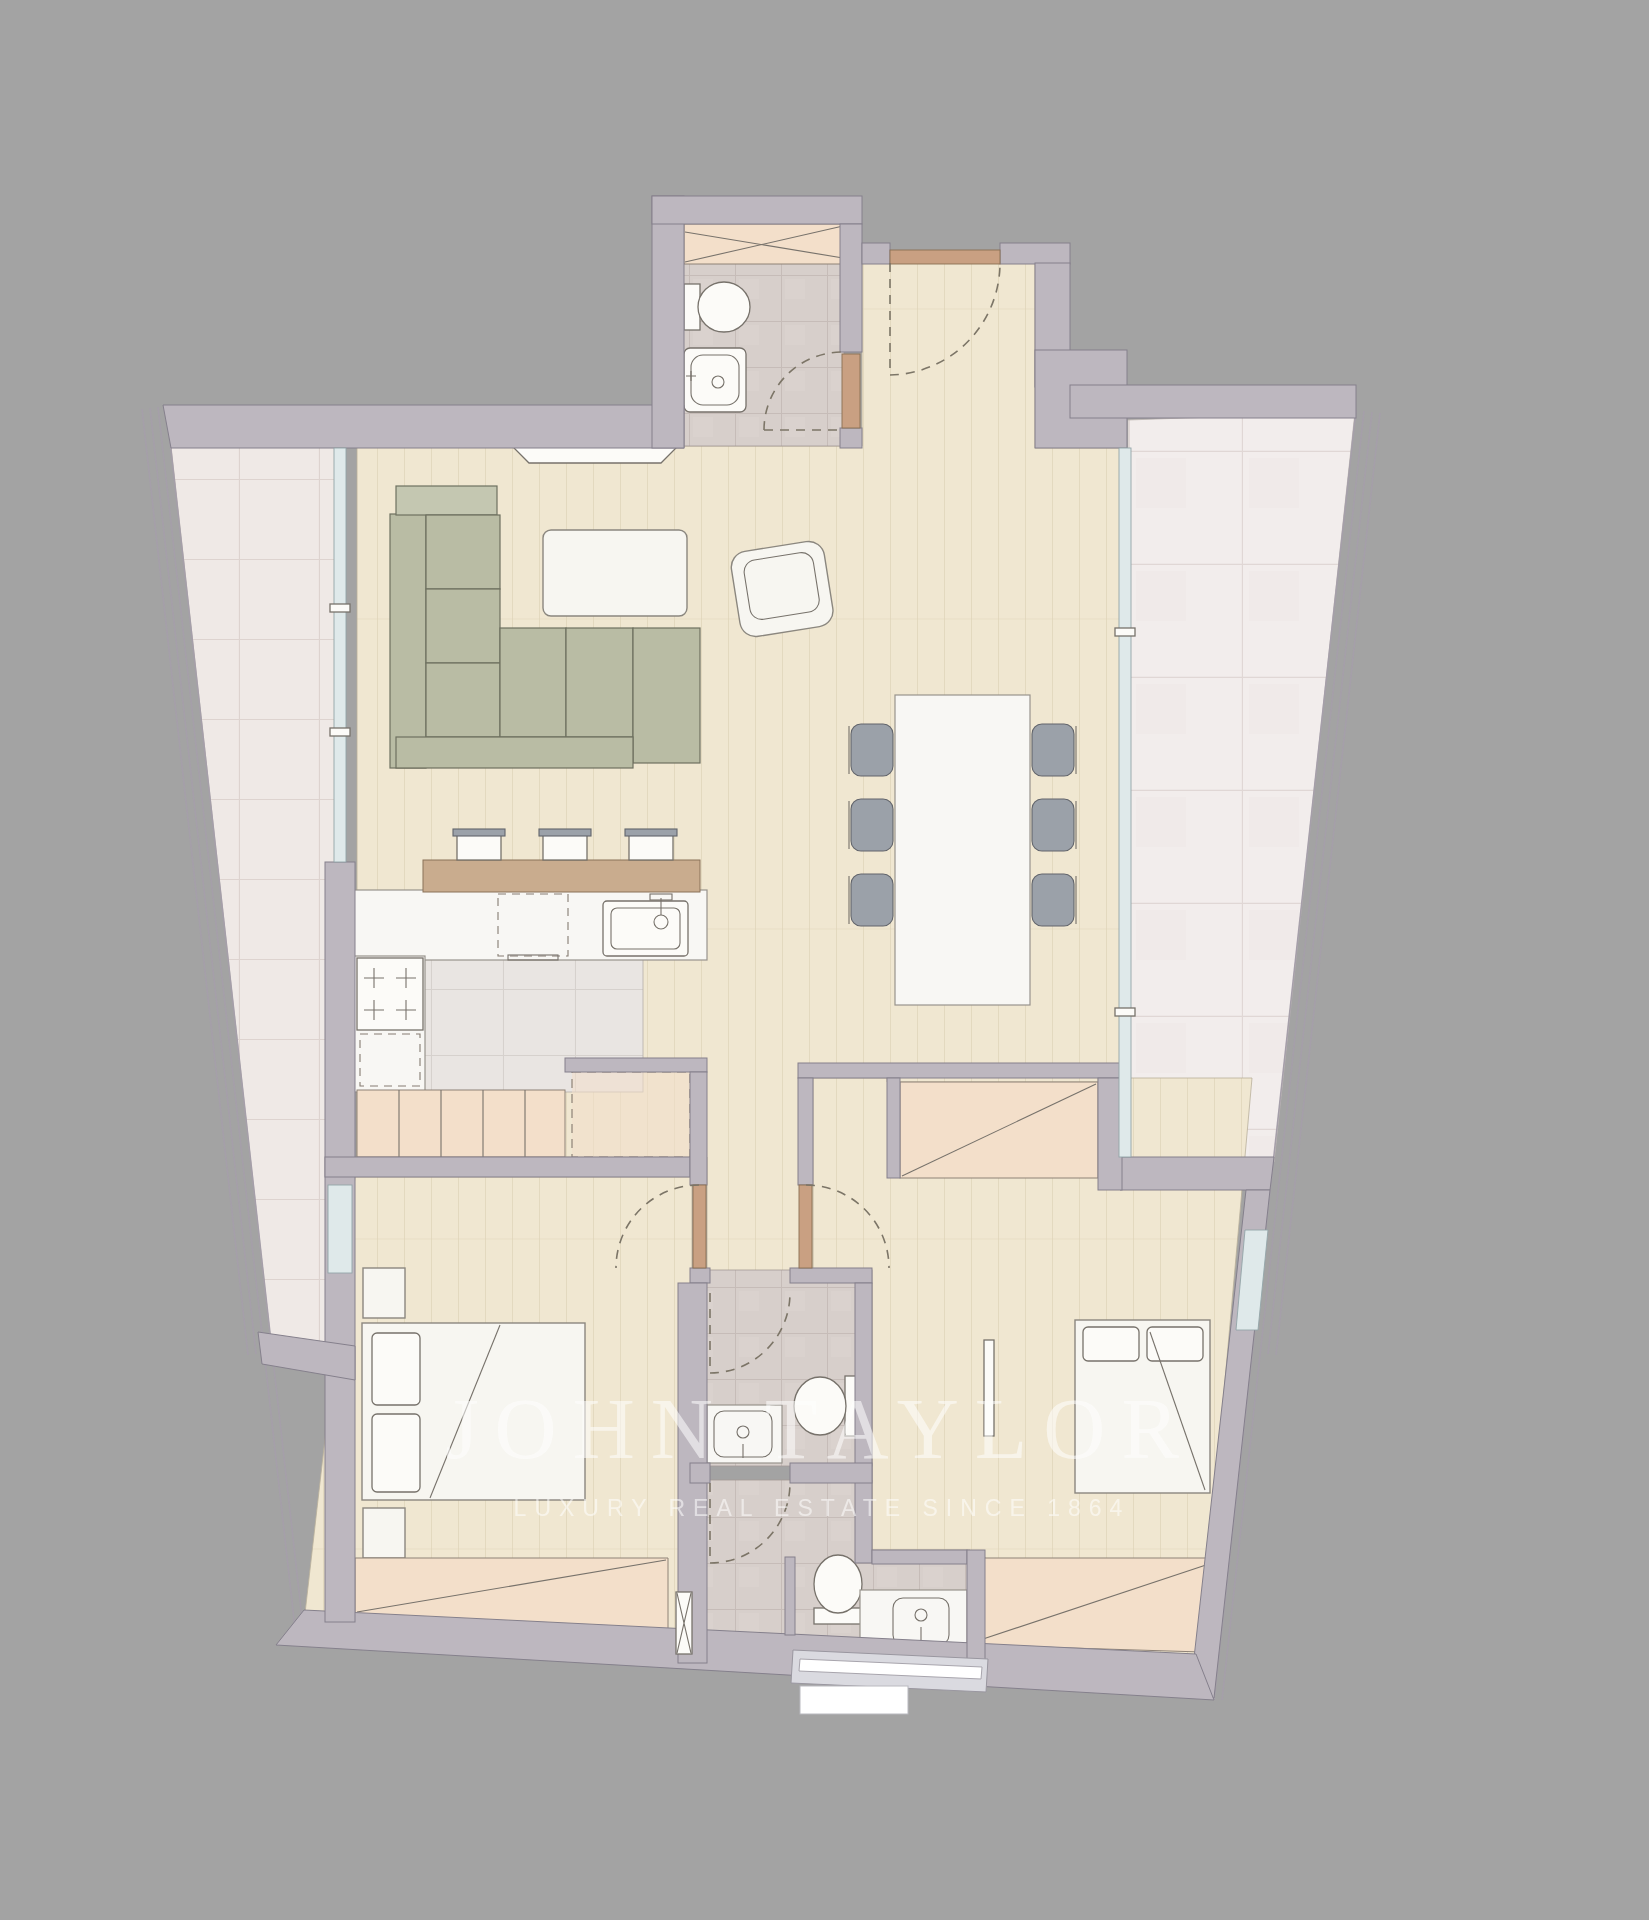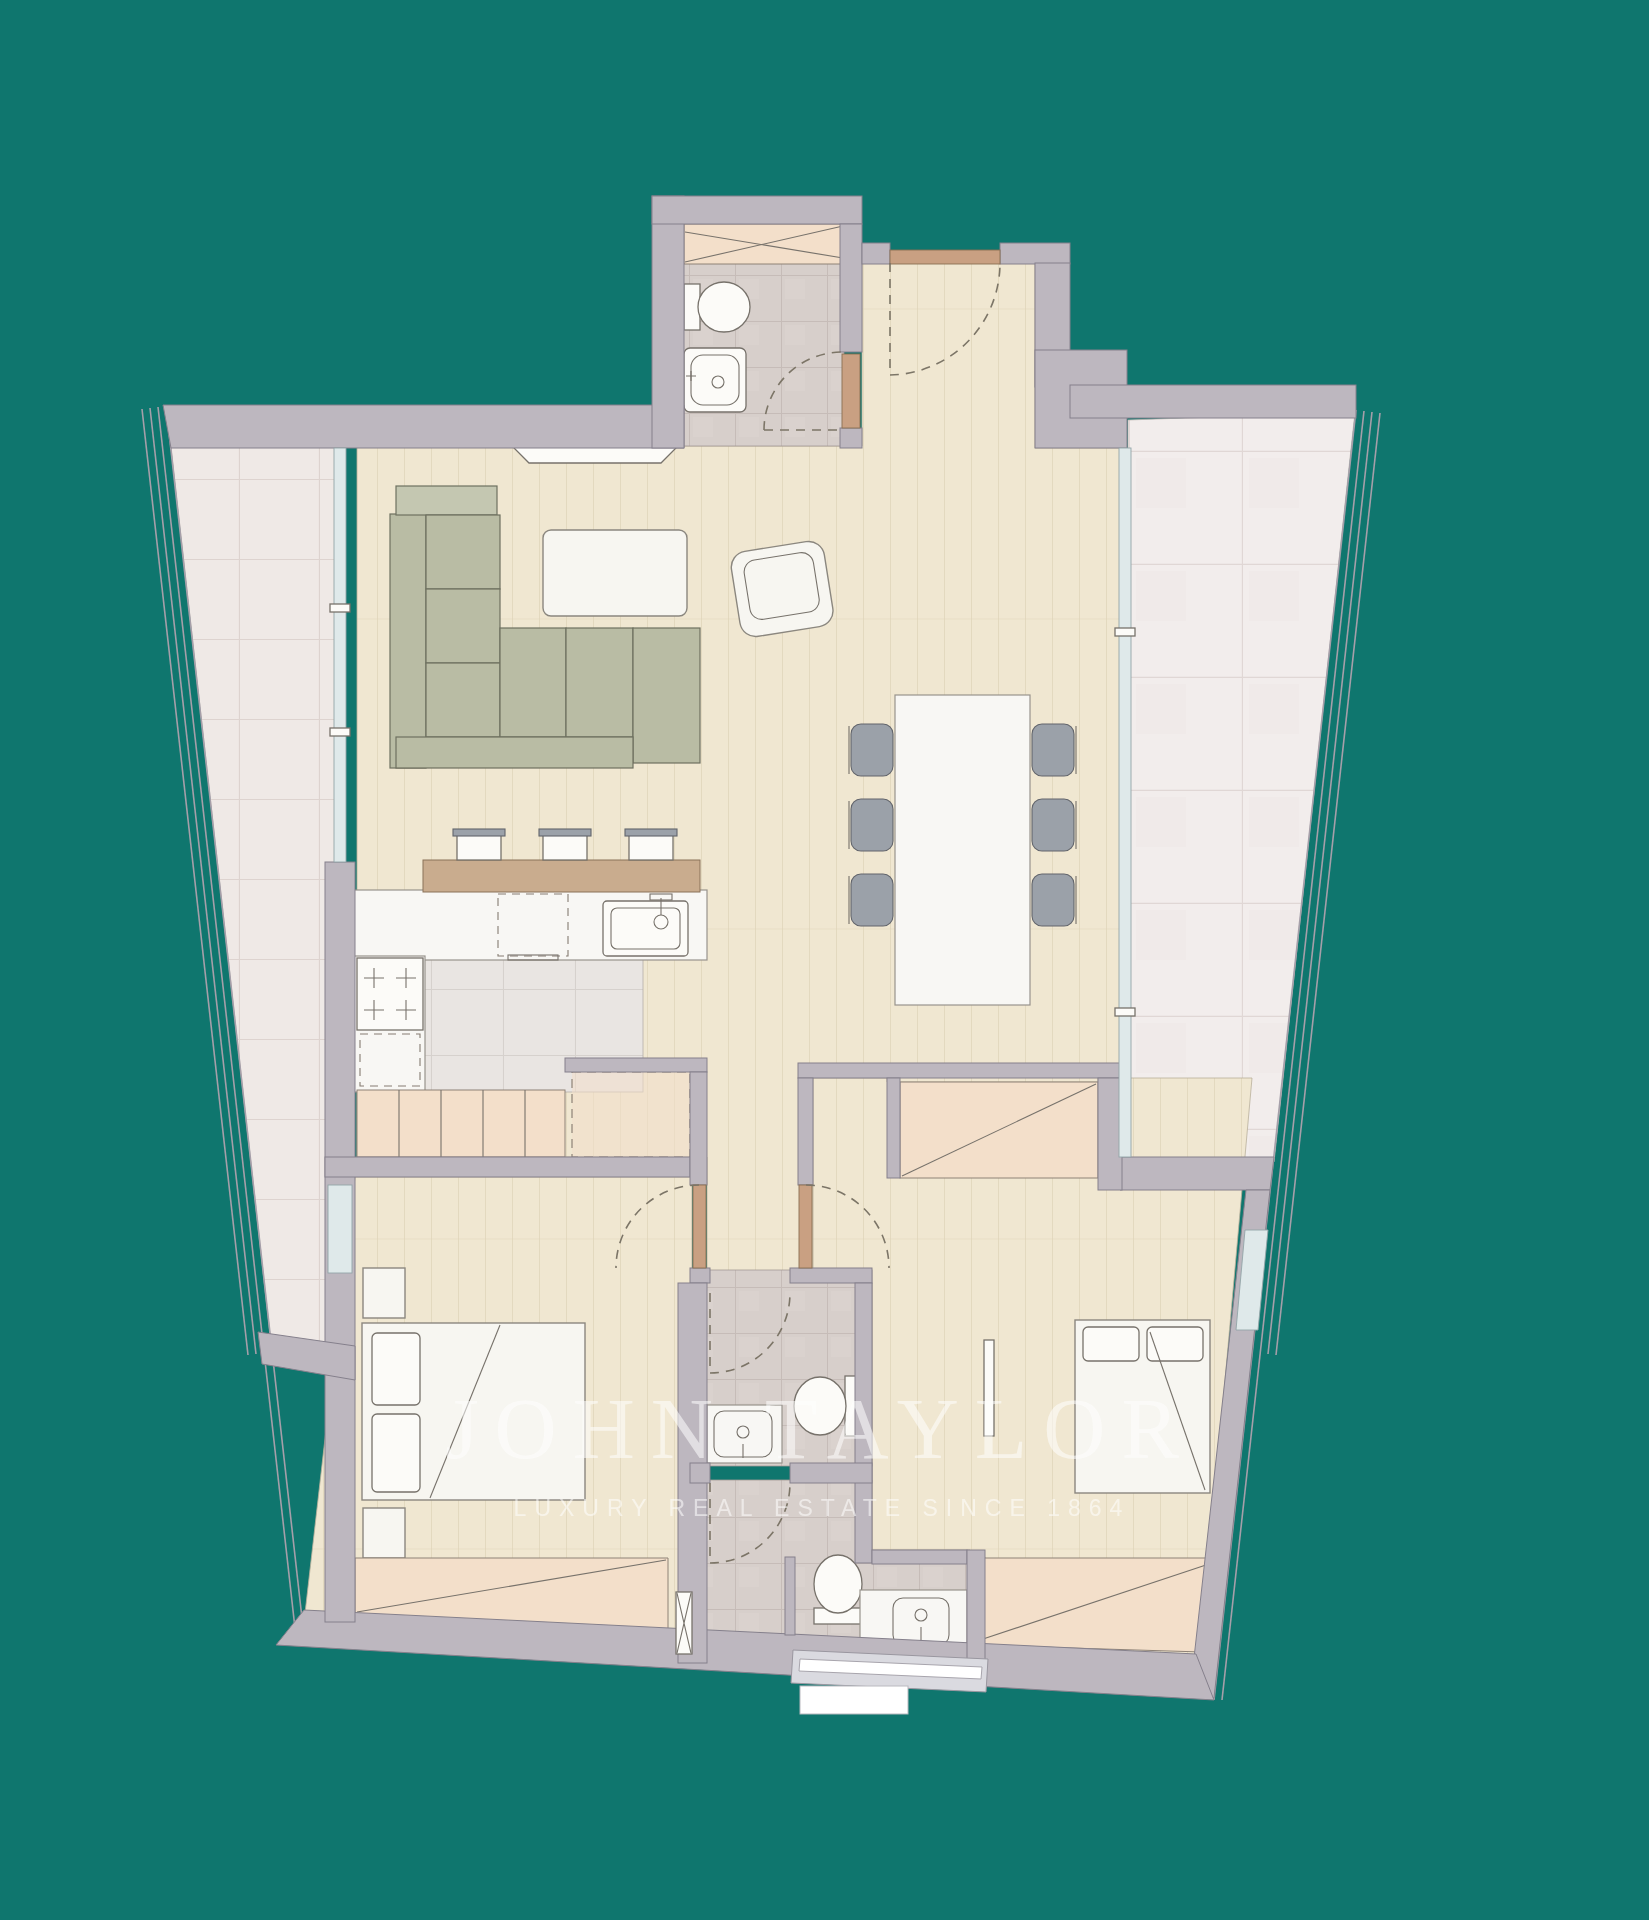--- a/index.html
+++ b/index.html
@@ -1,17 +1,17 @@
 <!DOCTYPE html>
 <html style="--wall: #bdb7bf; --wall_stroke: #85808c; --wood_floor: #f0e7d1; --terrace_tile: #efe9e6; --bath_tile: #d7cfcb; --kitchen_tile: #e9e5e2; --marble: #f8f7f4; --cabinet_peach: #f3dfca; --sofa_sage: #b9bca4; --chair_gray: #9ba1a9; --door_tan: #c9a082; --bar_wood: #c9ac8e; --glass: #dfe9ea; --white_furniture: #f7f6f1;"><head>
 <meta charset="utf-8">
 <style>
   html,body{margin:0;padding:0;background:#ffffff;}
   body{width:1649px;height:1920px;font-family:"Liberation Sans",sans-serif;}
-  #plan-wrap{position:relative;width:1649px;height:1920px;background:#0f766e;overflow:hidden;}
+  #plan-wrap{position:relative;width:1649px;height:1920px;background:#a3a3a3;overflow:hidden;}
   svg{display:block;}
 
   .wall{fill:var(--wall);stroke:var(--wall_stroke);stroke-width:1;}
   .wood{fill:url(#pWood);stroke:#b9b09a;stroke-width:0.8;}
   .tileL{fill:url(#pTerrL);stroke:#b9b1ad;stroke-width:0.8;}
   .tileR{fill:url(#pTerrR);stroke:#beb6b3;stroke-width:0.8;}
   .bathfloor{fill:url(#pBath);stroke:#a39a96;stroke-width:0.8;}
   .kitchfloor{fill:url(#pKitch);stroke:#b5b0ab;stroke-width:0.8;}
   .marble{fill:var(--marble);stroke:#98938c;stroke-width:1.2;}
   .peach{fill:var(--cabinet_peach);stroke:#8e8276;stroke-width:1;}

